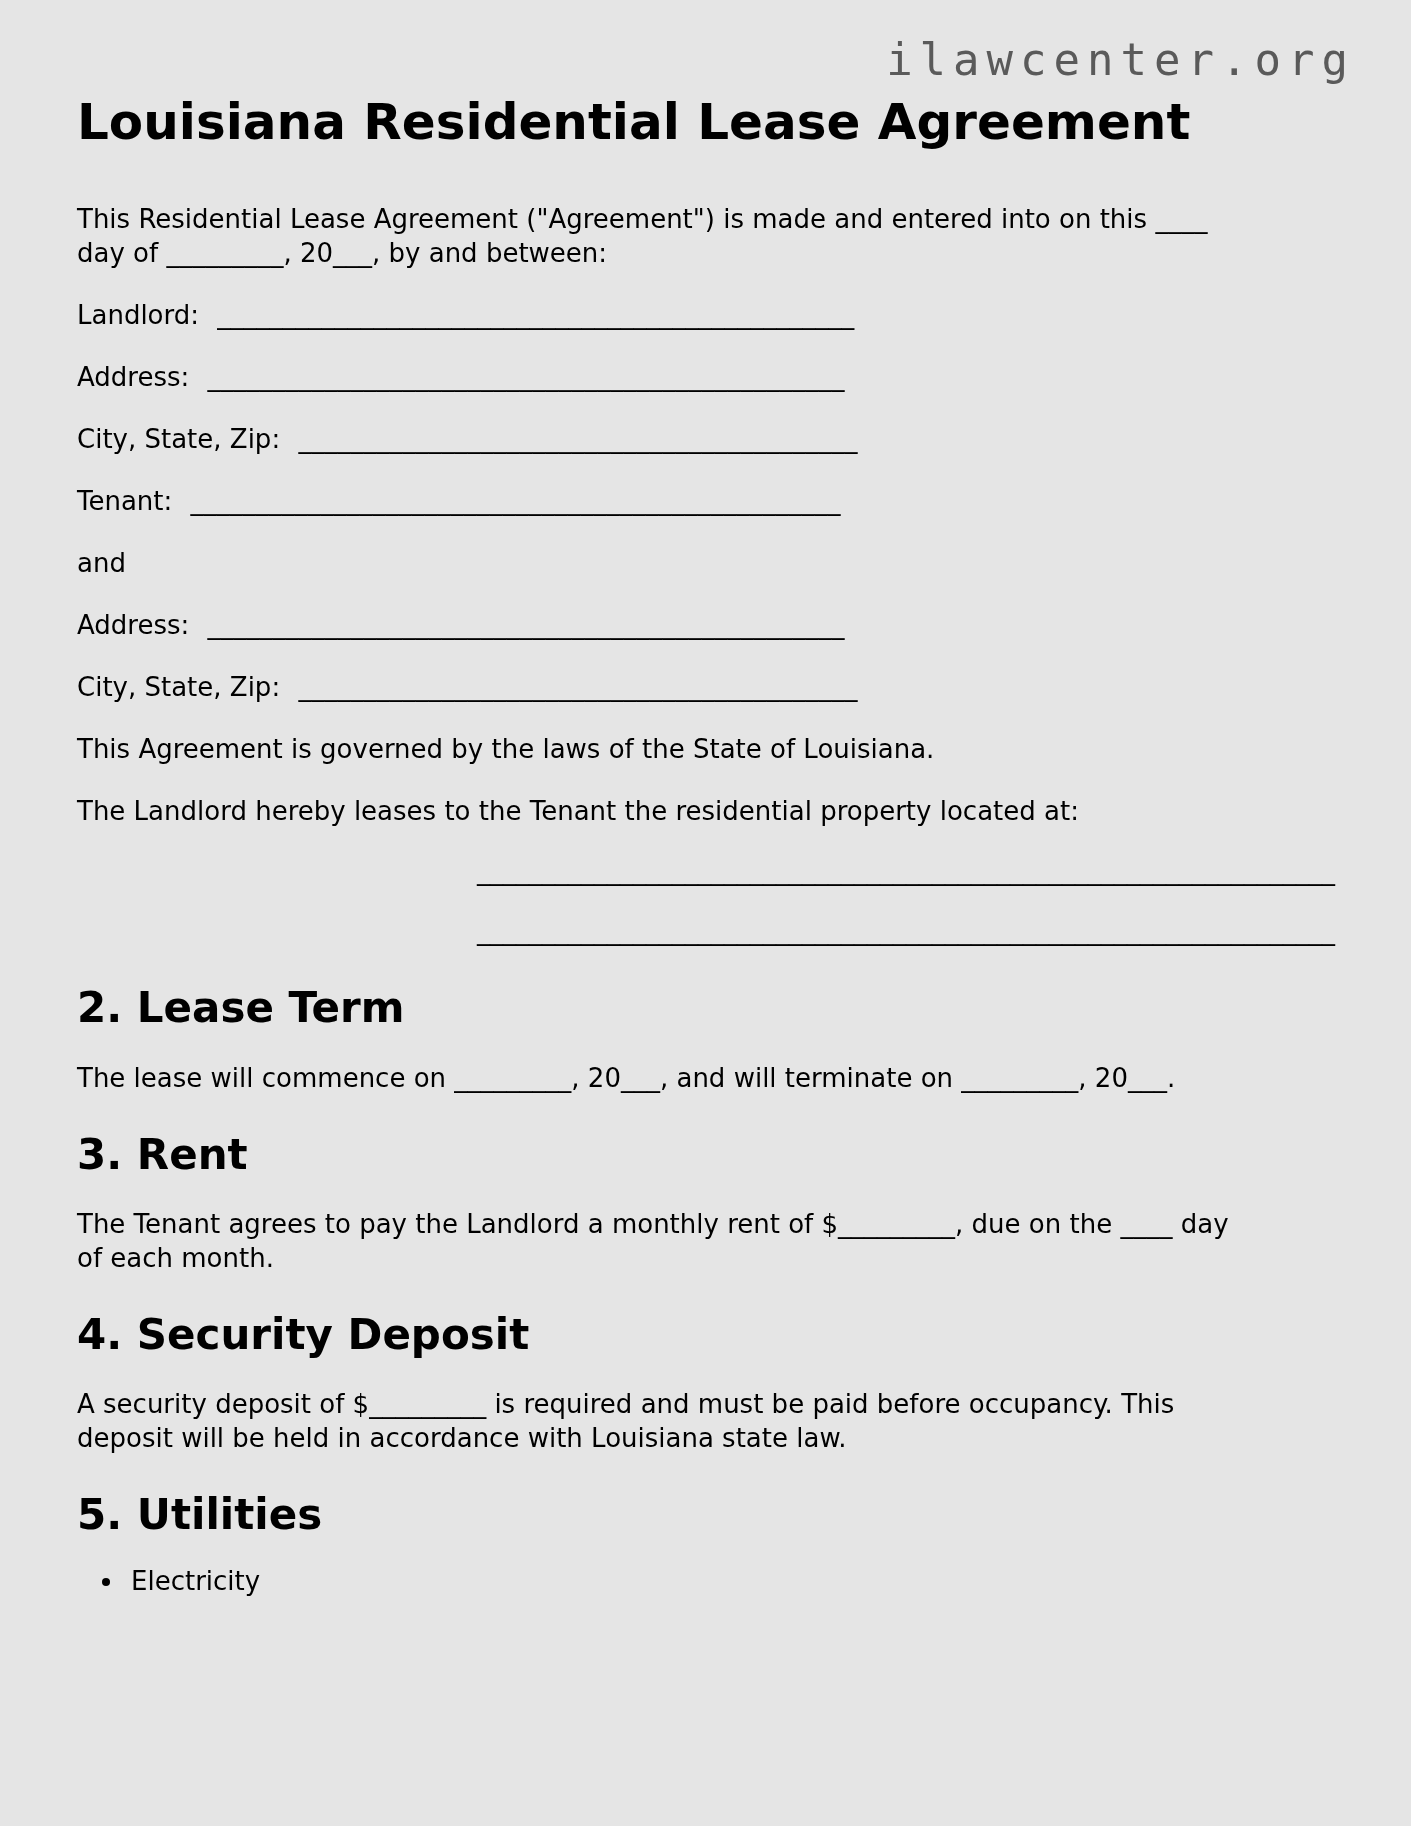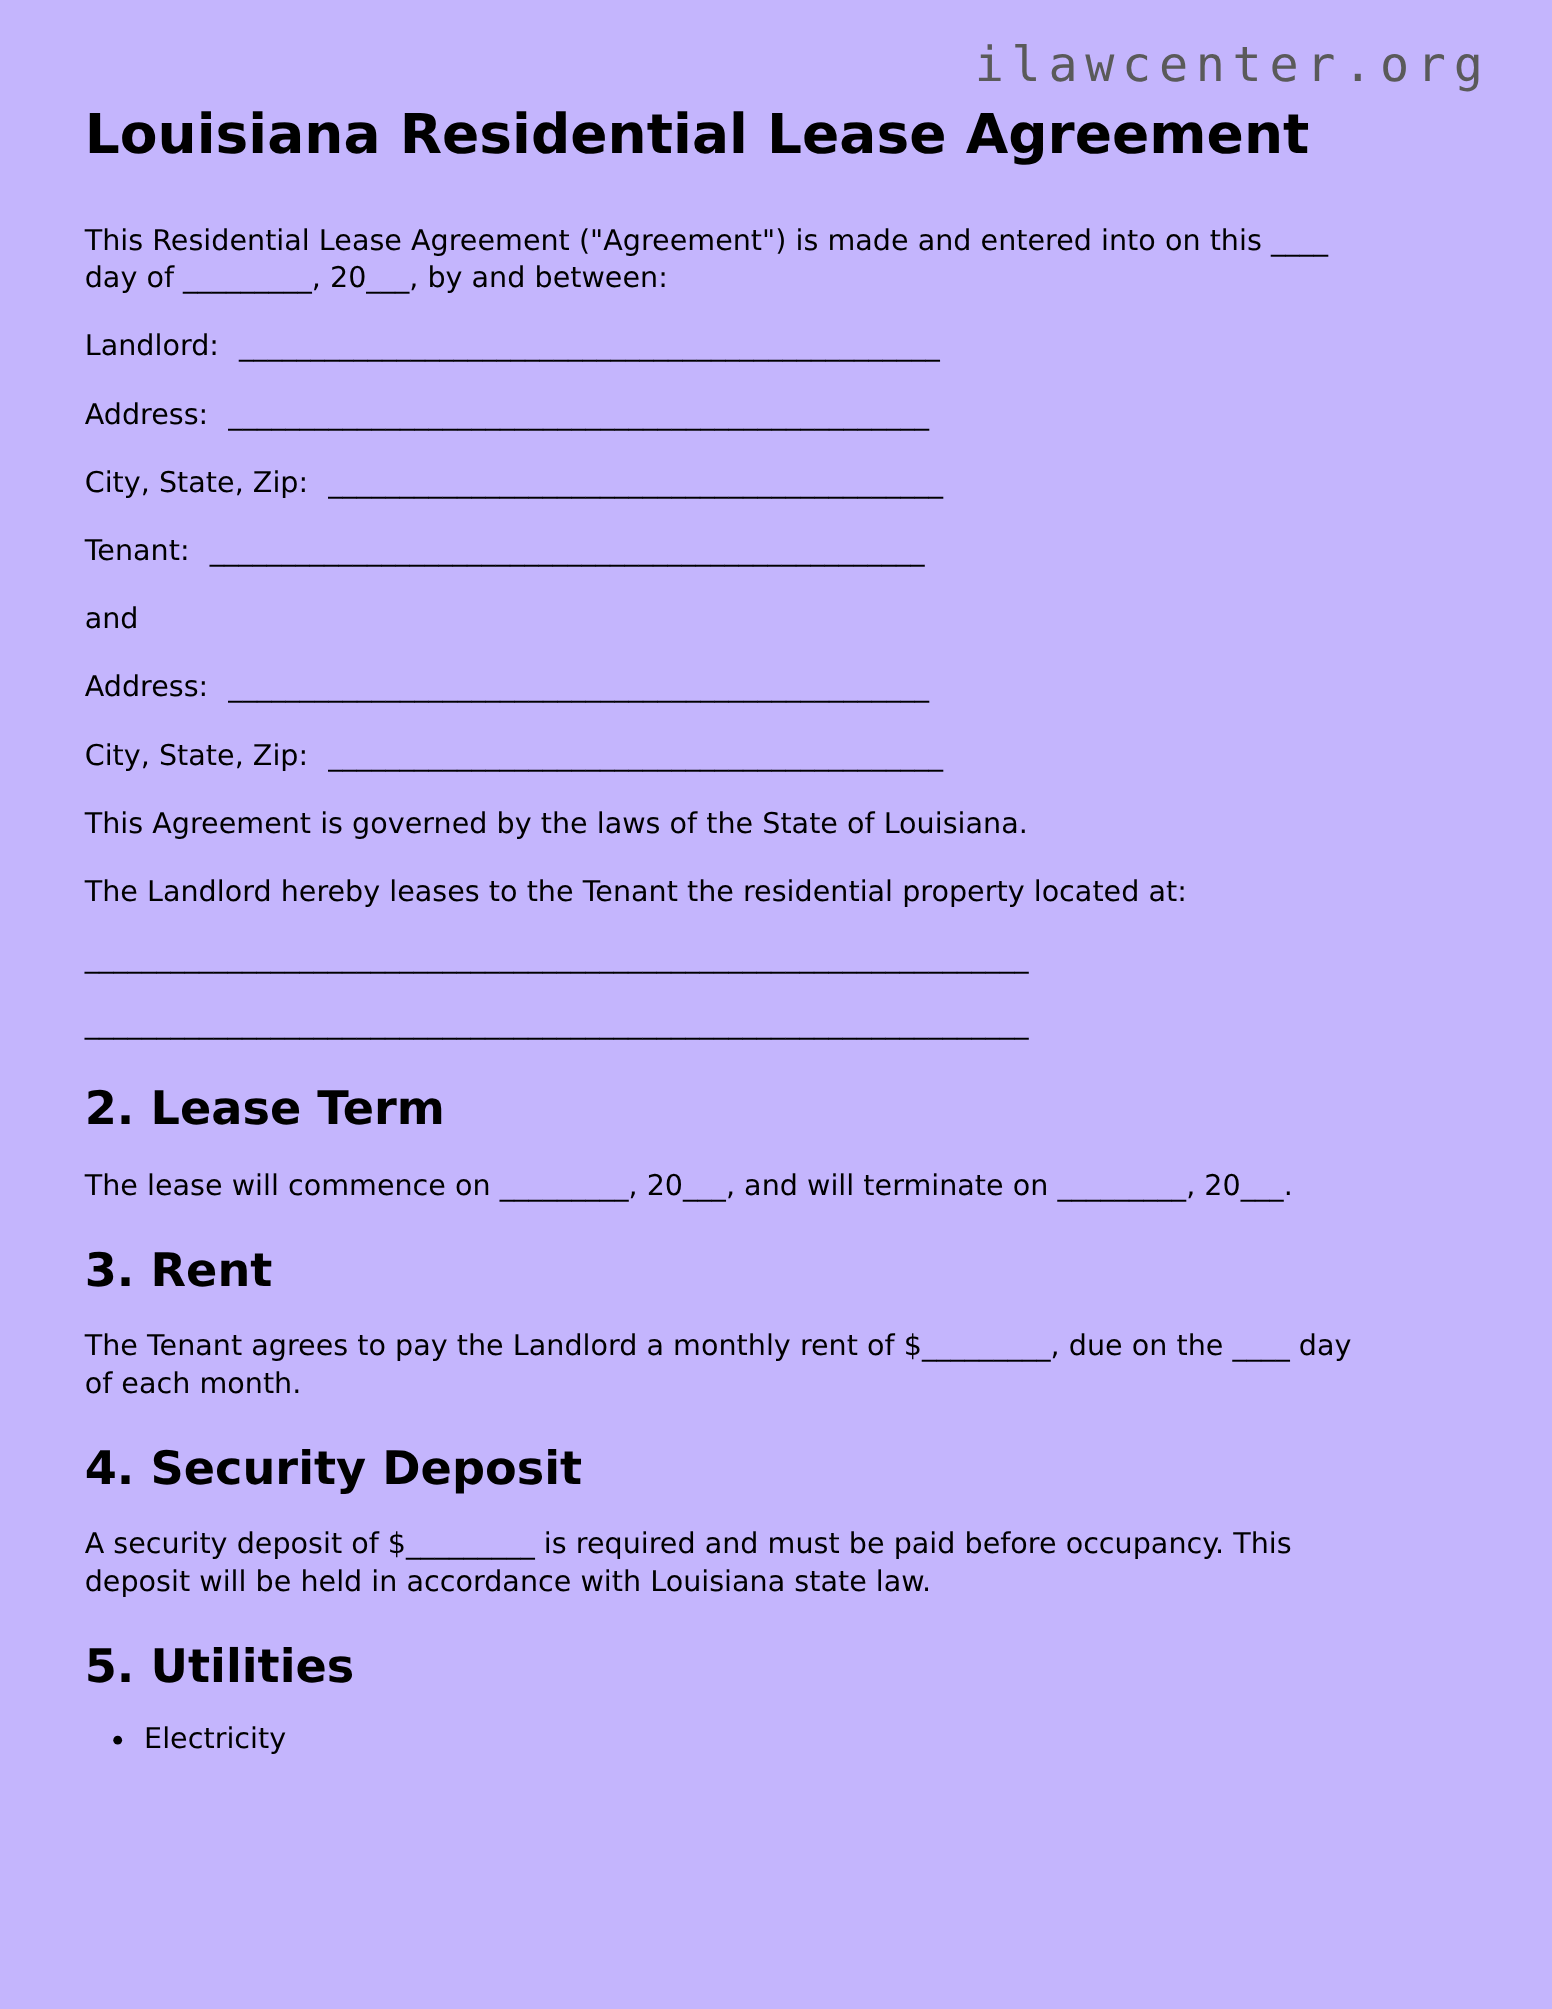--- a/index.html
+++ b/index.html
@@ -5,21 +5,21 @@
   html, body {
     margin: 0;
     padding: 0;
     background: #ffffff;
   }
   .page {
     position: relative;
     width: 1411px;
     height: 1826px;
     overflow: hidden;
-    background: #c4b5fd;
+    background: #e5e5e5;
     box-sizing: border-box;
     padding: 36px 76px 0 77px;
     font-family: "DejaVu Sans", sans-serif;
     color: #000000;
   }
   .watermark {
     font-family: "DejaVu Sans Mono", monospace;
     font-size: 44px;
     line-height: 1.1;
     letter-spacing: 7px;
@@ -65,20 +65,21 @@
     margin: 36px 0 0 0;
   }
   p.section-body {
     margin-top: 28px;
   }
   p.blank-line {
     font-size: 26px;
     line-height: 34px;
     margin: 26px 0 0 0;
     white-space: nowrap;
+    text-align: right;
   }
   ul.bullet-list {
     margin: 24px 0 0 0;
     padding-left: 48px;
     font-size: 26px;
     line-height: 34px;
   }
   ul.bullet-list li {
     margin: 0;
     padding-left: 6px;

